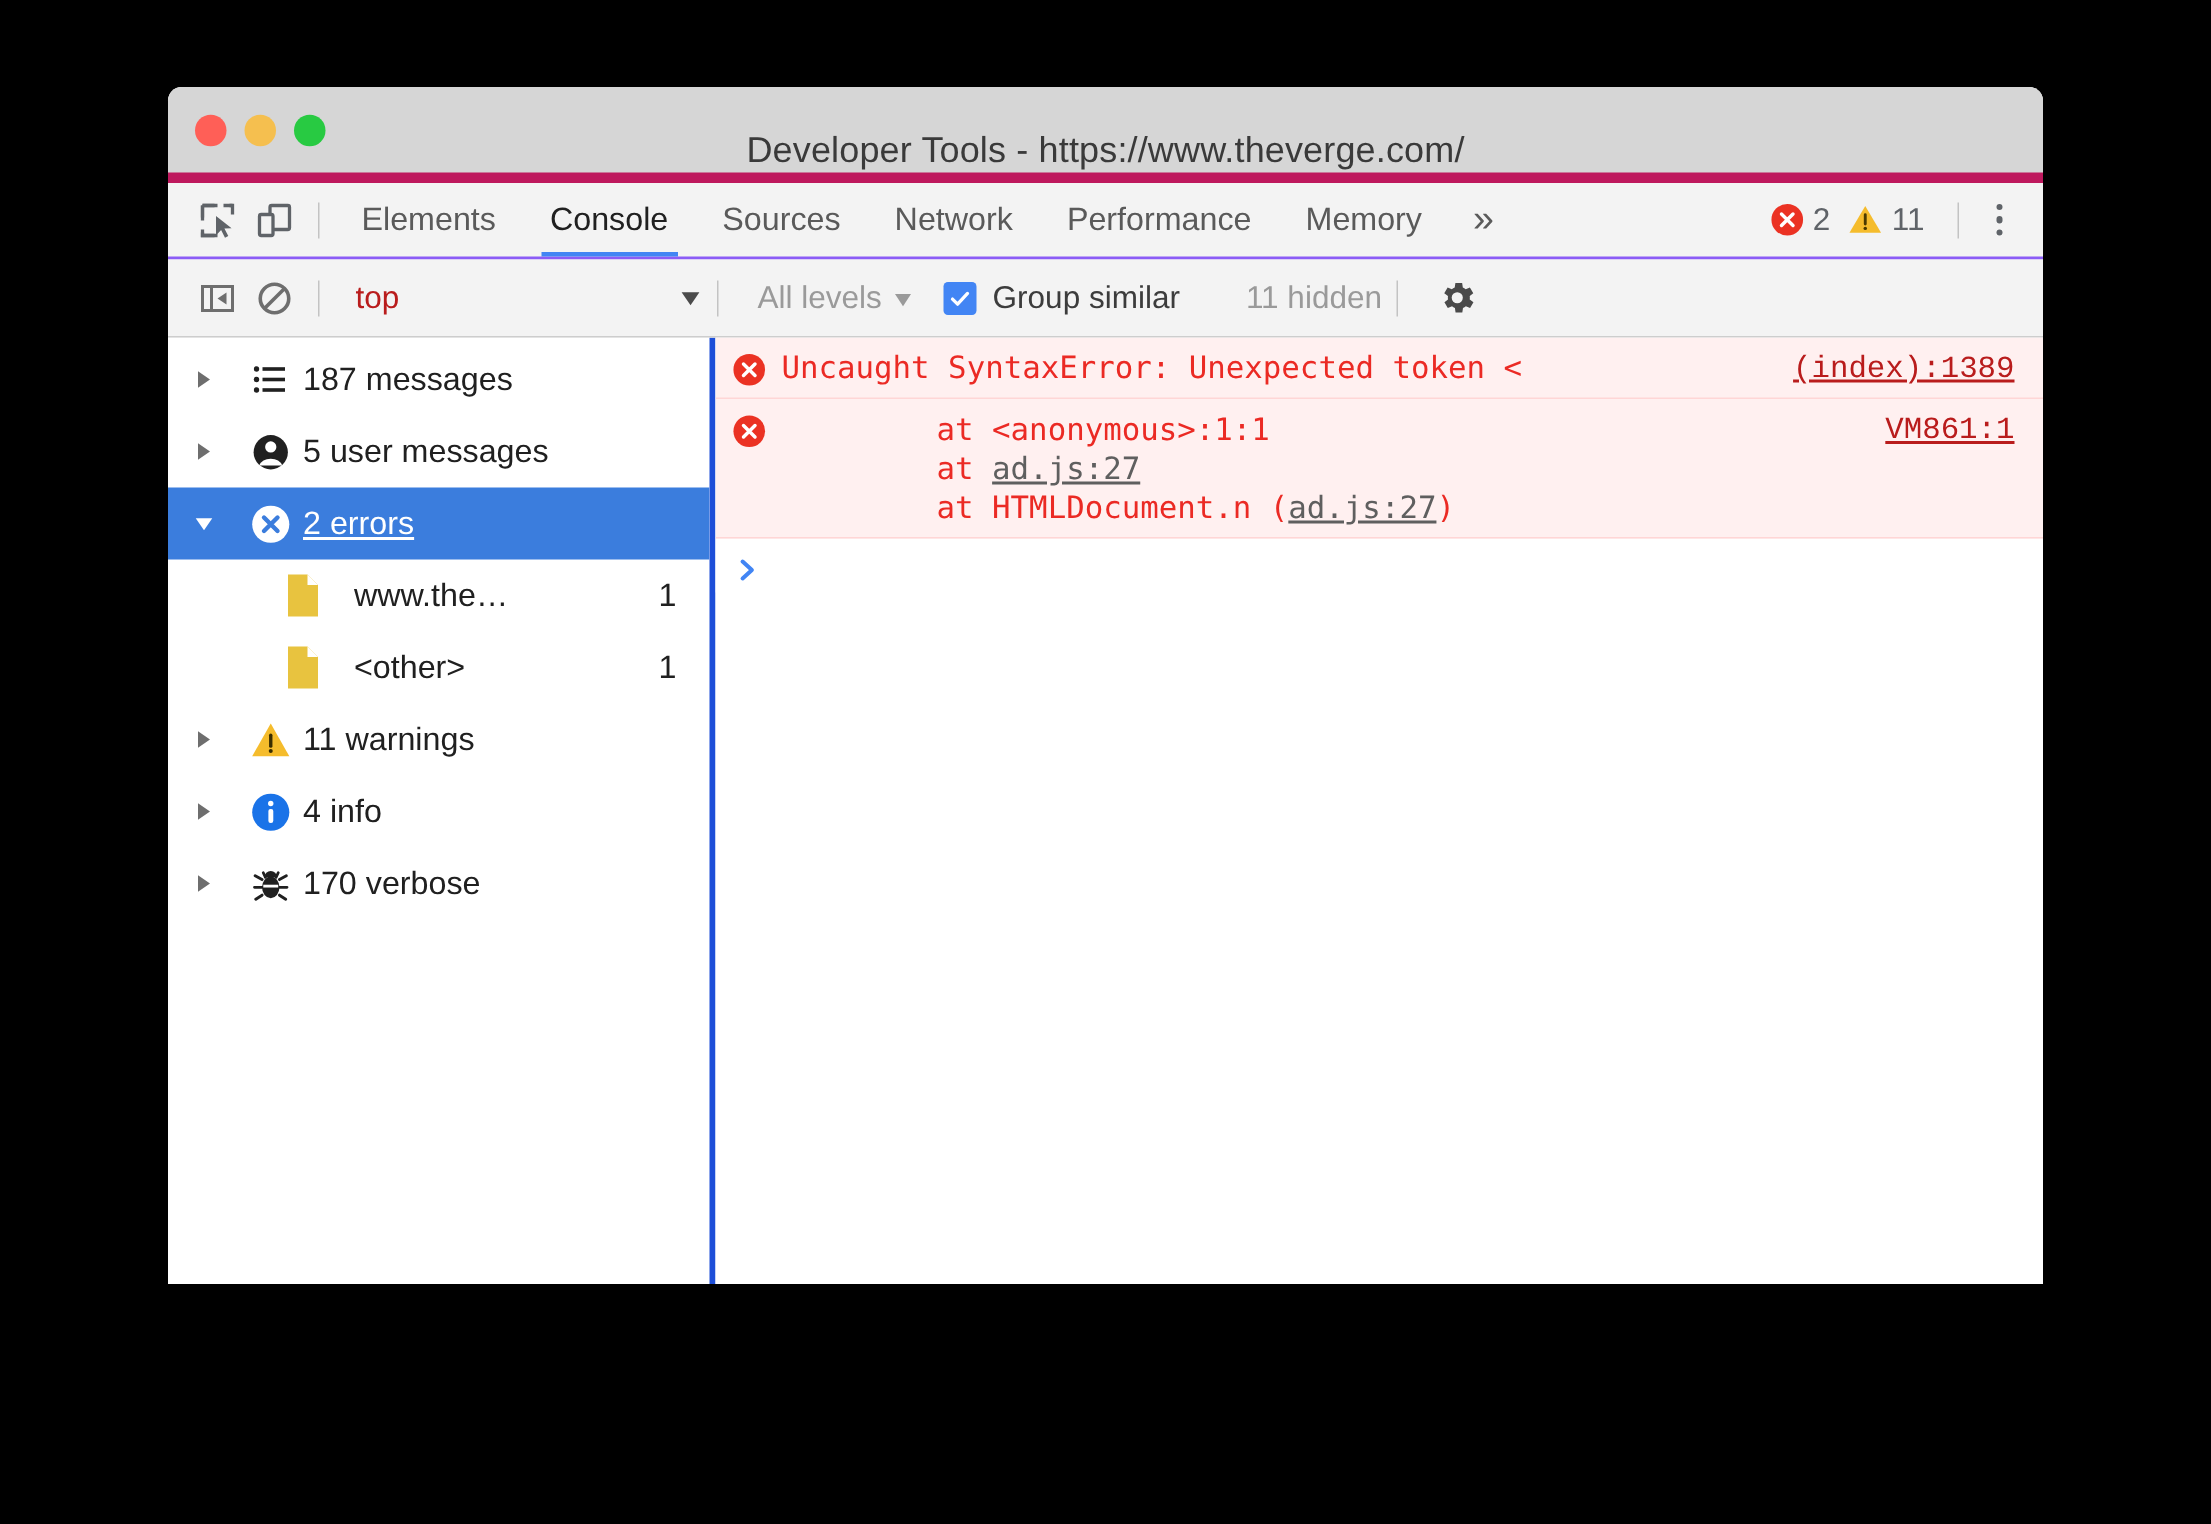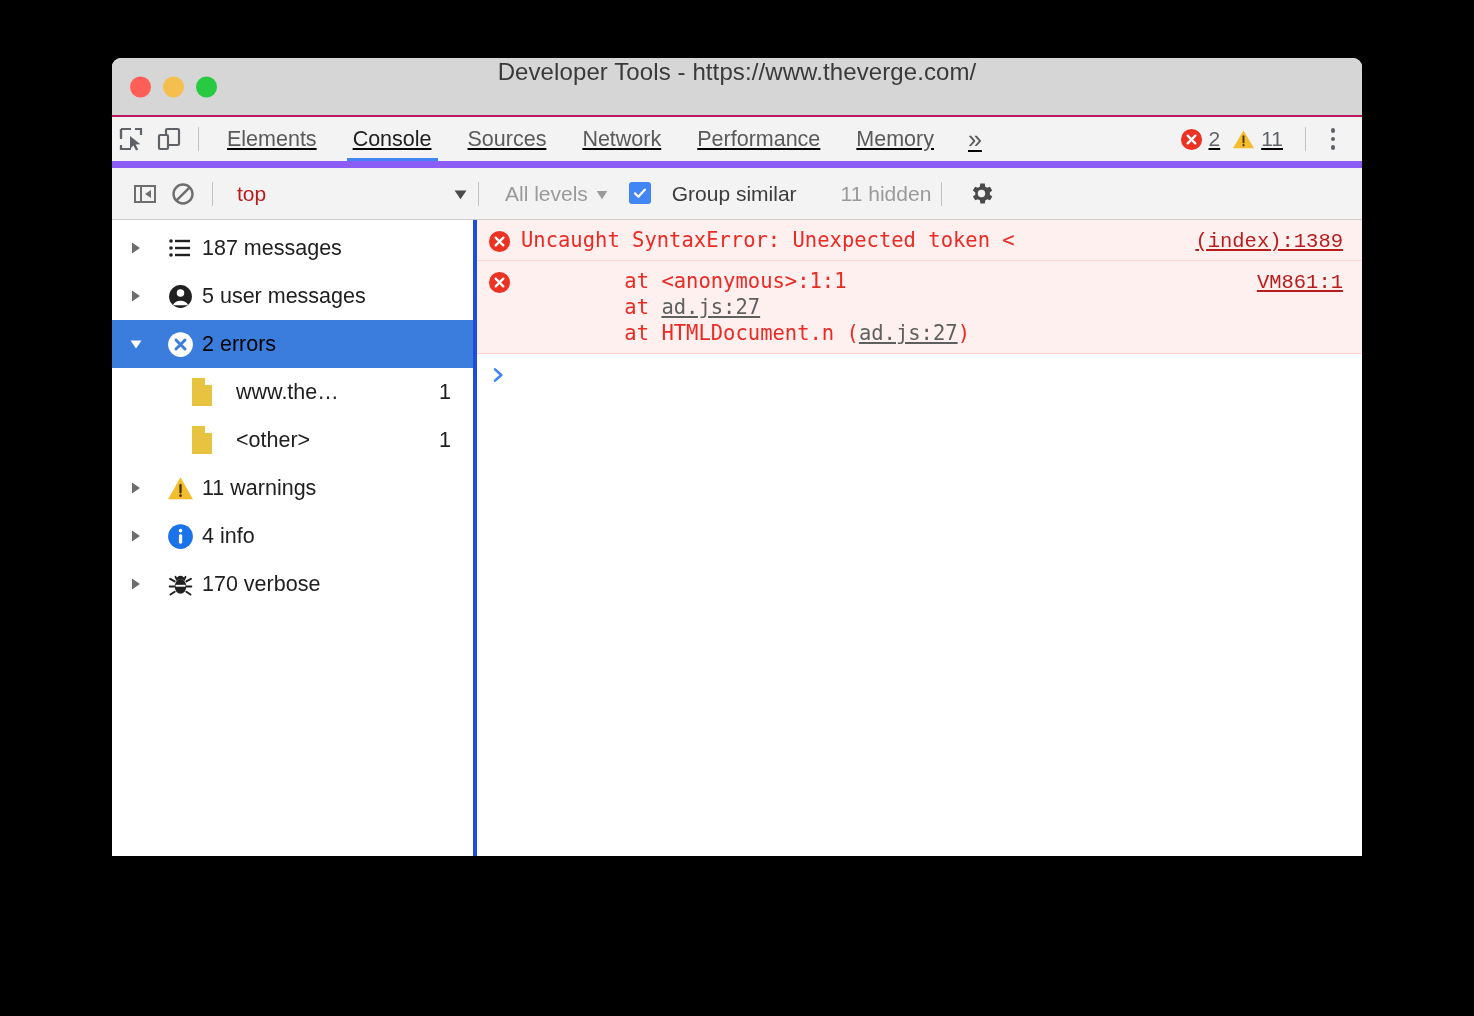--- a/index.html
+++ b/index.html
@@ -30,23 +30,23 @@
     border-radius: 9px 9px 0 0;
     overflow: hidden;
     box-shadow: 0 0 0 0 rgba(0,0,0,0);
   }
 
   
   .titlebar {
     position: relative;
     height: 57px;
     background: #d6d6d6;
-    border-bottom: 2px solid #be185d;
-    display: flex;
-    align-items: flex-start;
+    border-bottom: 7px solid #be185d;
+    display: flex;
+    align-items: flex-end;
   }
   .traffic-lights {
     position: absolute;
     left: 18px;
     top: 50%;
     transform: translateY(-50%);
     display: flex;
     gap: 12px;
   }
   .light {
@@ -64,25 +64,25 @@
     color: #3a3a3a;
     font-family: "Liberation Sans", sans-serif;
     letter-spacing: 0.1px;
   }
 
   
   .tabbar {
     position: relative;
     height: 51px;
     background: #f3f3f3;
-    border-bottom: 7px solid #8b5cf6;
-    display: flex;
-    align-items: center;
+    border-bottom: 2px solid #8b5cf6;
+    display: flex;
+    align-items: center;
+    padding-left: 14px;
     box-sizing: border-box;
-    text-decoration: underline;
   }
   .tb-icon-btn {
     width: 38px;
     height: 38px;
     display: flex;
     align-items: center;
     justify-content: center;
     cursor: default;
   }
   .tb-sep {
@@ -212,22 +212,22 @@
     align-items: center;
     gap: 7px;
     margin-left: 16px;
     font-size: 21px;
     color: #9a9a9a;
     cursor: default;
   }
   .levels .caret { font-size: 14px; transform: scaleX(1.3); }
   .group-similar {
     display: flex;
-    align-items: flex-start;
-    gap: 21px;
+    align-items: center;
+    gap: 11px;
     margin-left: 20px;
     cursor: default;
   }
   .checkbox {
     width: 22px;
     height: 22px;
     border-radius: 3px;
     background: #4285f4;
     display: flex;
     align-items: center;
@@ -270,21 +270,21 @@
   .tree-row {
     display: flex;
     align-items: center;
     height: 48px;
     padding-left: 16px;
     box-sizing: border-box;
     cursor: default;
     user-select: none;
   }
   .tree-row.selected { background: #3b7ddd; }
-  .tree-row.selected .tree-label { color: #000000; }
+  .tree-row.selected .tree-label { color: #ffffff; text-decoration: underline; }
   .arrow {
     width: 30px;
     display: flex;
     align-items: center;
     justify-content: flex-start;
     flex: none;
   }
   .arrow svg { display: block; }
   .tree-icon {
     width: 44px;

